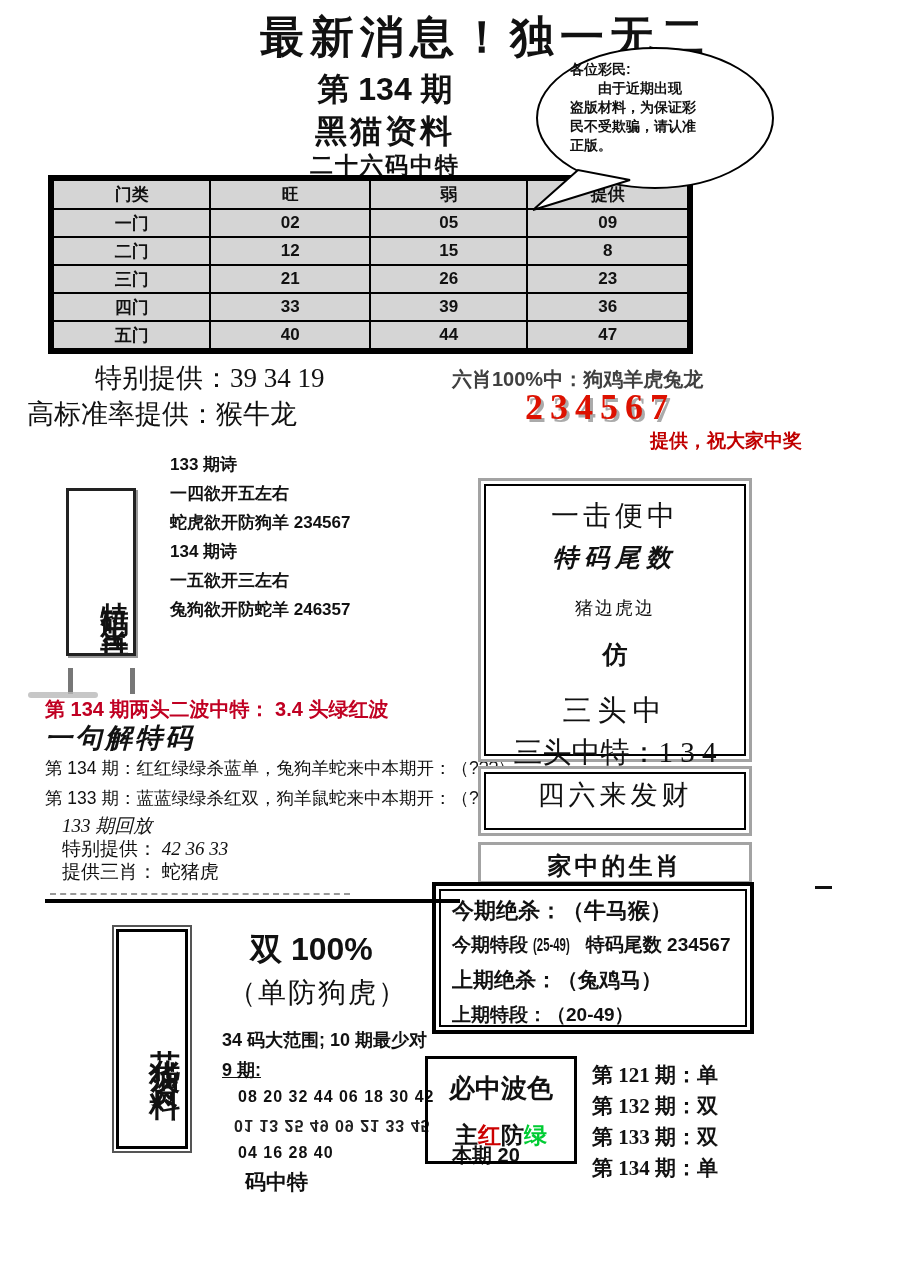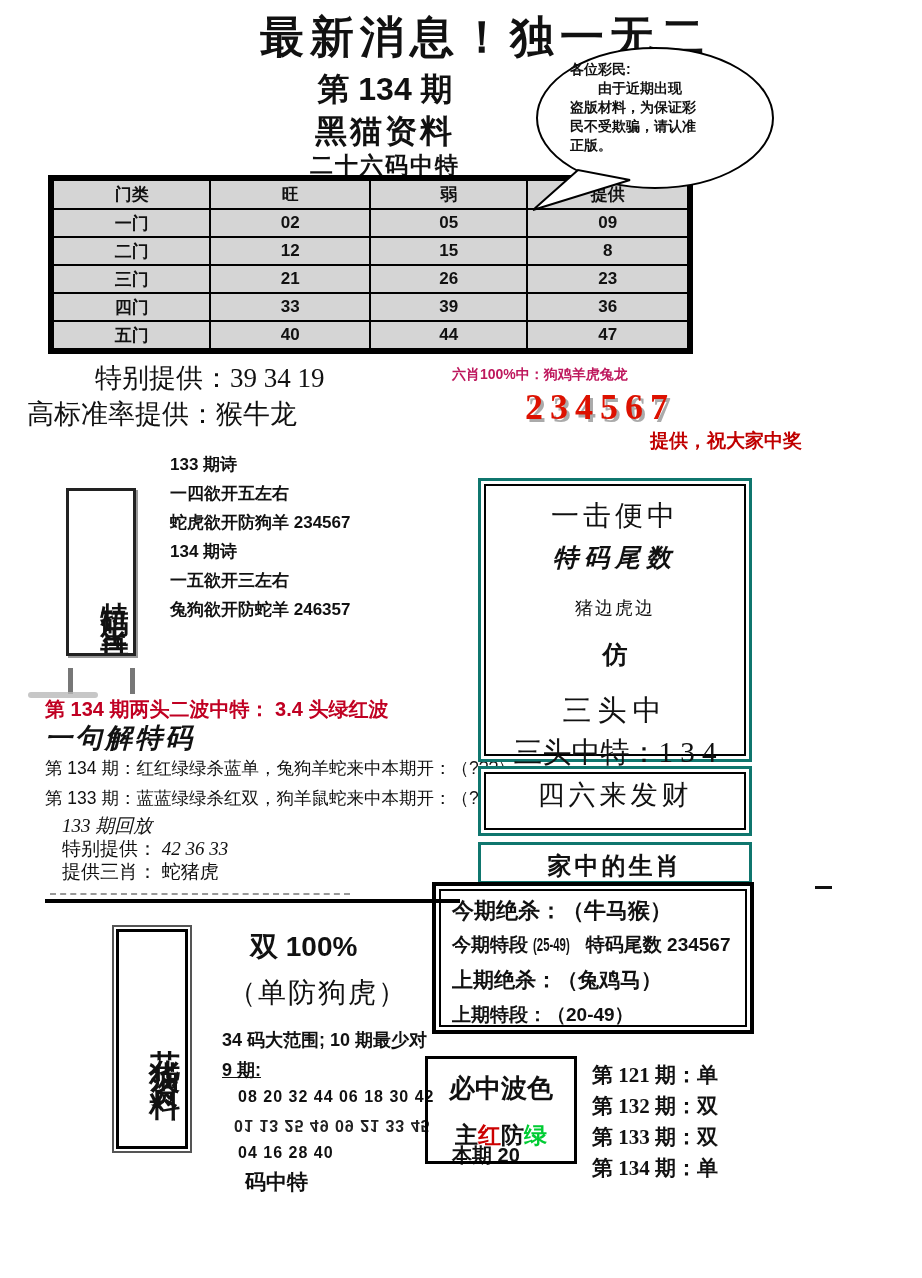--- a/index.html
+++ b/index.html
@@ -26,21 +26,21 @@
   table.grid th, table.grid td { border:2px solid #000; background:#d5d5d5; text-align:center;
     font-weight:bold; font-size:17px; height:28px; }
   table.grid th { height:29px; }
   th .hdr-label { position:relative; z-index:30; }
 
   
   .special-offer { left:95px; top:360px; font-family:"Liberation Serif", serif; font-size:27px; }
   .high-rate     { left:27px; top:396px; font-family:"Liberation Serif", serif; font-size:27px; }
 
   
-  .red1 { left:452px; top:366px; width:310px; color:#be185d; font-weight:bold; font-size:14px; }
+  .red1 { left:452px; top:366px; width:310px; color:#404040; font-weight:bold; font-size:20px; }
   .red2 { left:470px; top:386px; width:260px; text-align:center; color:#dd1100; font-weight:bold; font-size:36px;
           letter-spacing:7px; font-family:"Liberation Serif", serif; text-shadow:3px 3px 0 #aaa; }
   .red3 { left:650px; top:428px; width:220px; color:#c00000; font-weight:bold; font-size:19px; }
 
   
   .vbox-left { left:66px; top:488px; width:70px; height:168px; border:3px solid #222;
     box-shadow:2px 2px 0 #999; overflow:hidden; }
   .vbox-left .vtext { writing-mode:vertical-rl; text-orientation:upright; margin:10px auto 0 auto;
     width:100%; text-align:center; font-family:"Liberation Serif", serif; font-weight:bold;
     font-size:28px; letter-spacing:9px; height:200px; }
@@ -59,21 +59,21 @@
   .sent-line2 { left:45px; top:786px; font-size:17.5px; }
 
   .replay { left:62px; top:814px; font-family:"Liberation Serif", serif; font-size:19px; line-height:23px; }
   .replay .it { font-style:italic; }
 
   .rule-dotted { left:50px; top:893px; width:300px; border-top:2px dashed #999; }
   .rule-thick  { left:45px; top:899px; width:415px; height:4px; background:#000; }
   .rule-short  { left:815px; top:886px; width:52px; height:3px; background:#111; }
 
   
-  .dbox { border:3px solid #0f766e; background:#fff; }
+  .dbox { border:3px solid #a3a3a3; background:#fff; }
   .dbox .inner { position:absolute; left:3px; top:3px; right:3px; bottom:3px; border:2px solid #000; }
 
   .strike-box { left:478px; top:478px; width:274px; height:284px; }
   .strike-content { position:absolute; left:0; top:0; width:100%; text-align:center; }
   .sb-l1 { margin-top:16px; font-family:"Liberation Serif", serif; font-size:28px; letter-spacing:4px; }
   .sb-l2 { margin-top:6px;  font-family:"Liberation Serif", serif; font-weight:bold; font-style:italic; font-size:25px; letter-spacing:6px; }
   .sb-l3 { margin-top:22px; font-size:18px; letter-spacing:2px; }
   .sb-l4 { margin-top:2px;  font-weight:bold; font-size:20px; letter-spacing:20px; }
   .sb-l5 { margin-top:18px; font-weight:bold; font-size:25px; }
   .sb-l6 { margin-top:20px; font-family:"Liberation Serif", serif; font-size:29px; letter-spacing:6px; }
@@ -95,21 +95,21 @@
   .kb-l2 .squeeze { display:inline-block; transform:scaleX(0.6); transform-origin:left; margin-right:-14px; }
   .kb-l3 { font-size:21px; margin-top:8px; }
   .kb-l4 { font-size:19px; margin-top:8px; }
 
   
   .hua-box { left:112px; top:925px; width:80px; height:228px; border:2px solid #555; }
   .hua-box .inner { position:absolute; left:2px; top:2px; right:2px; bottom:2px; border:3px solid #000; overflow:hidden; }
   .hua-box .vtext { writing-mode:vertical-rl; text-orientation:upright; margin:14px auto 0 auto; width:100%;
     text-align:center; font-family:"Liberation Serif", serif; font-weight:bold; font-size:31px; letter-spacing:13px; height:210px; }
 
-  .shuang   { left:250px; top:928px; font-weight:bold; font-size:28px; }
+  .shuang   { left:250px; top:928px; font-weight:bold; font-size:32px; }
   .danfang  { left:228px; top:974px; font-family:"Liberation Serif", serif; font-size:28px; letter-spacing:2px; }
   .range1   { left:222px; top:1028px; font-weight:bold; font-size:18px; }
   .range2   { left:222px; top:1058px; font-weight:bold; font-size:18px;text-decoration:underline; }
   .numline  { font-size:16px; font-weight:600; letter-spacing:1px; }
   .nl1 { left:238px; top:1088px; }
   .nl2 { left:234px; top:1116px; transform:scaleY(-1); color:#222; }
   .nl3 { left:238px; top:1144px; }
   .benqi { left:452px; top:1142px; font-weight:bold; font-size:20px; }
   .mazhongte { left:245px; top:1168px; font-weight:bold; font-size:21px; }
 

